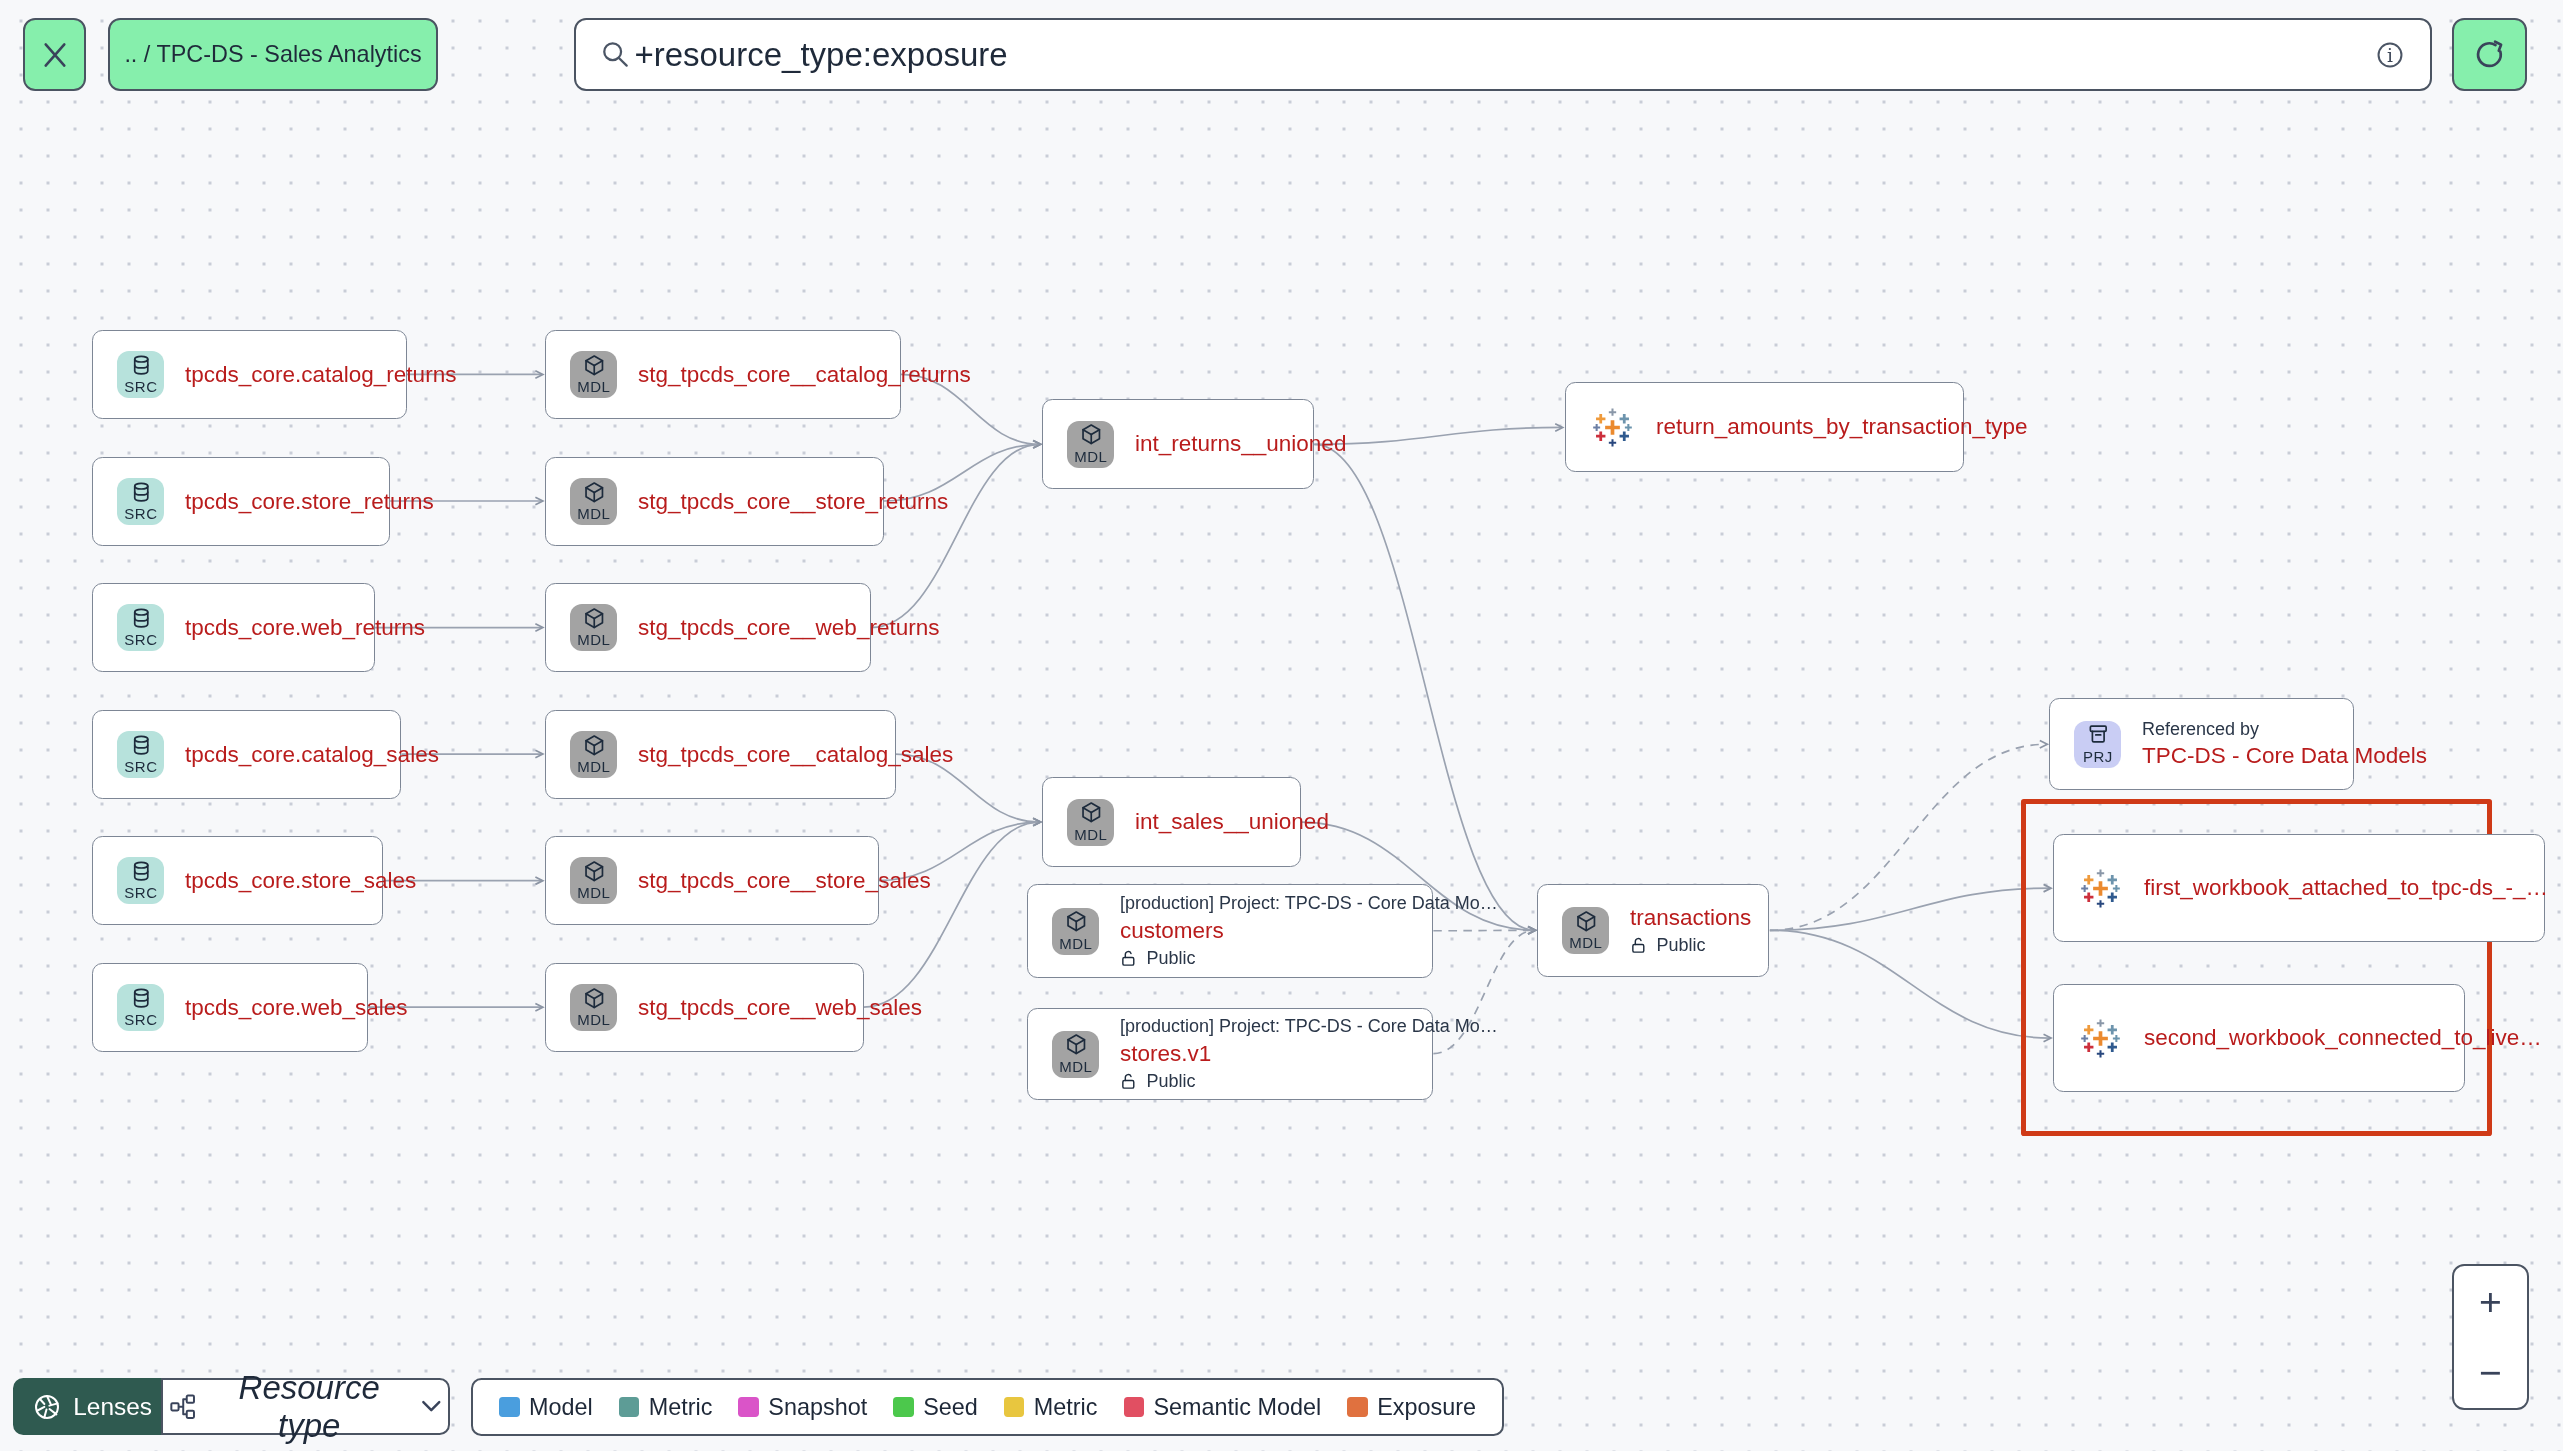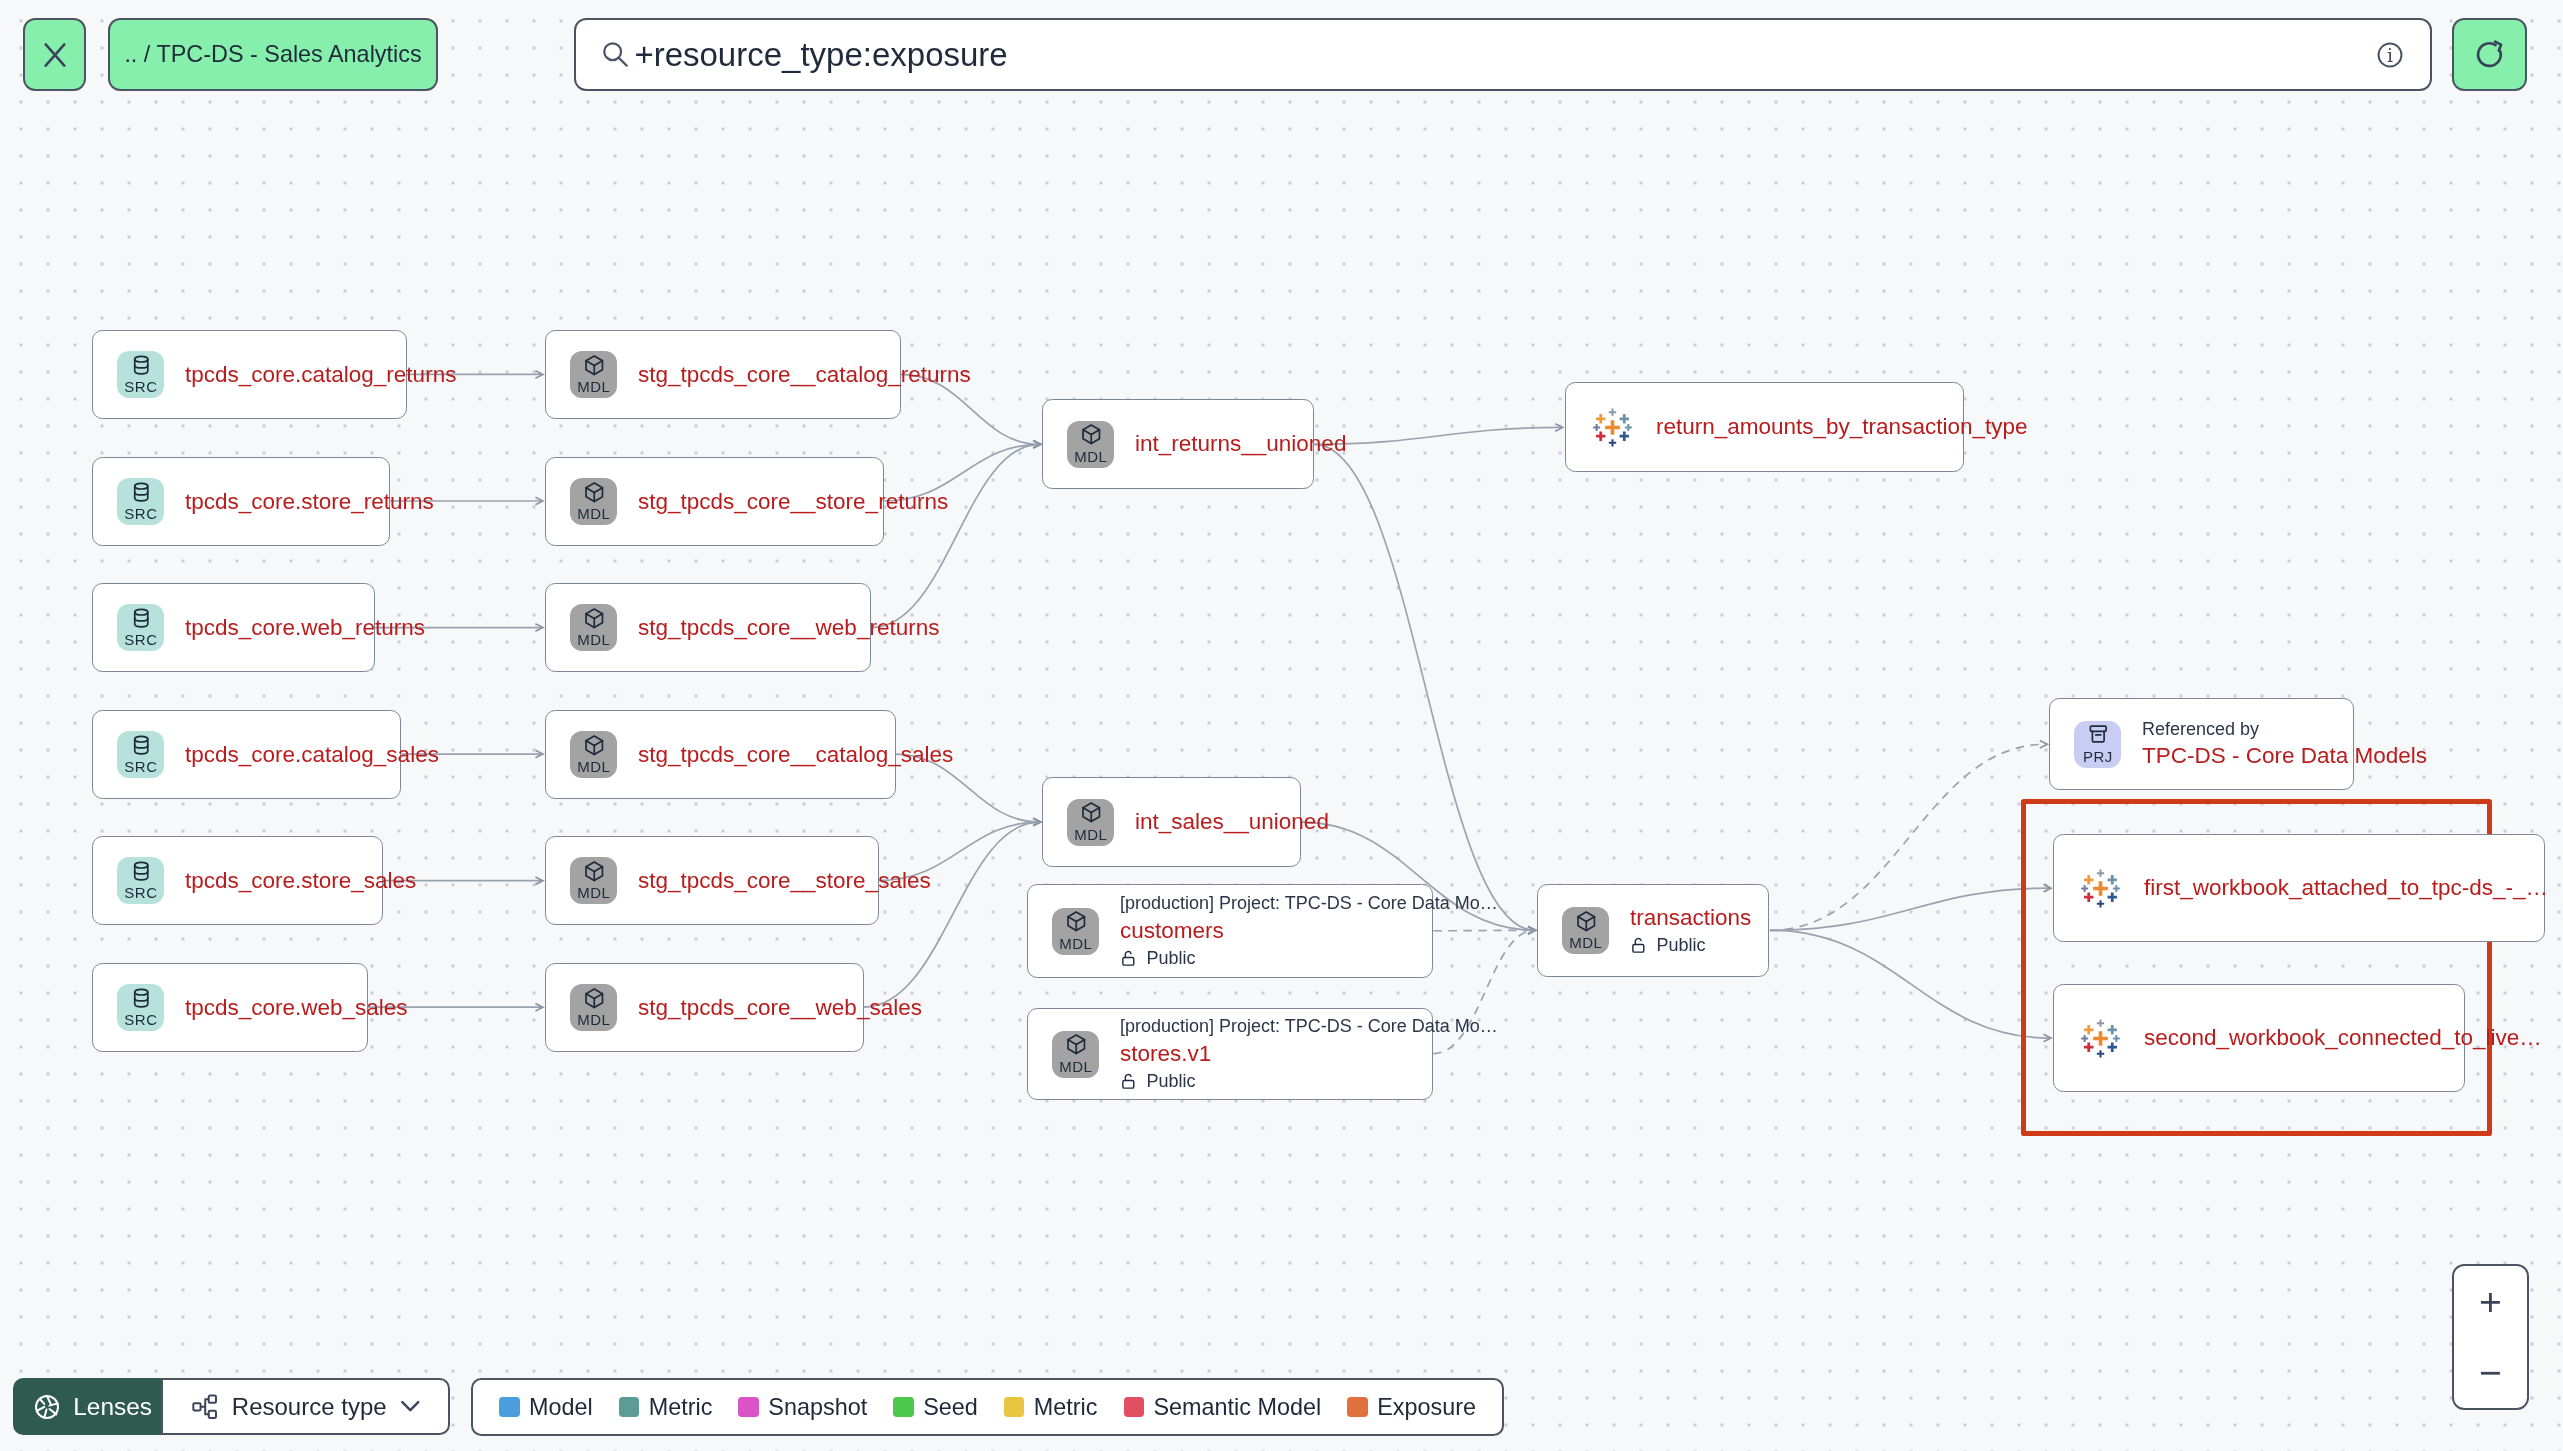--- a/index.html
+++ b/index.html
@@ -53,22 +53,22 @@
   
   #lenses-btn{
     position:absolute;left:13px;top:1378px;width:148px;height:57px;z-index:10;
     background:#2f5a50;border:2.3px solid #2f5a50;border-radius:10.3px 0 0 10.3px;
     display:flex;align-items:center;justify-content:center;gap:11.2px;color:#fff;font-size:24.4px;
     box-sizing:border-box;cursor:pointer;padding-left:16px;
   }
   #resource-btn{
     position:absolute;left:161px;top:1378px;width:289px;height:57px;z-index:10;
     background:#fff;border:2.3px solid #4b5462;border-radius:0 10.3px 10.3px 0;
-    display:flex;align-items:center;justify-content:center;gap:13px;font-size:24px;color:#1f2a3a;
-    box-sizing:border-box;cursor:pointer;
+    display:flex;align-items:center;justify-content:center;gap:13px;font-size:33px;color:#1f2a3a;
+    box-sizing:border-box;cursor:pointer;font-style:italic;
   }
   #legend{
     position:absolute;left:471px;top:1378px;height:58px;z-index:10;background:#fff;
     border:2.3px solid #4b5462;border-radius:10.3px;display:flex;align-items:center;
     box-sizing:border-box;padding:5px 26px;gap:26px;
   }
   .legend-item{display:flex;align-items:center;gap:9.4px;font-size:23.4px;color:#1e2838;}
   .swatch{width:20.6px;height:20.6px;border-radius:3.7px;flex:0 0 auto;}
   #zoom-ctl{
     position:absolute;left:2452px;top:1264px;width:77px;height:146px;z-index:10;background:#fff;

